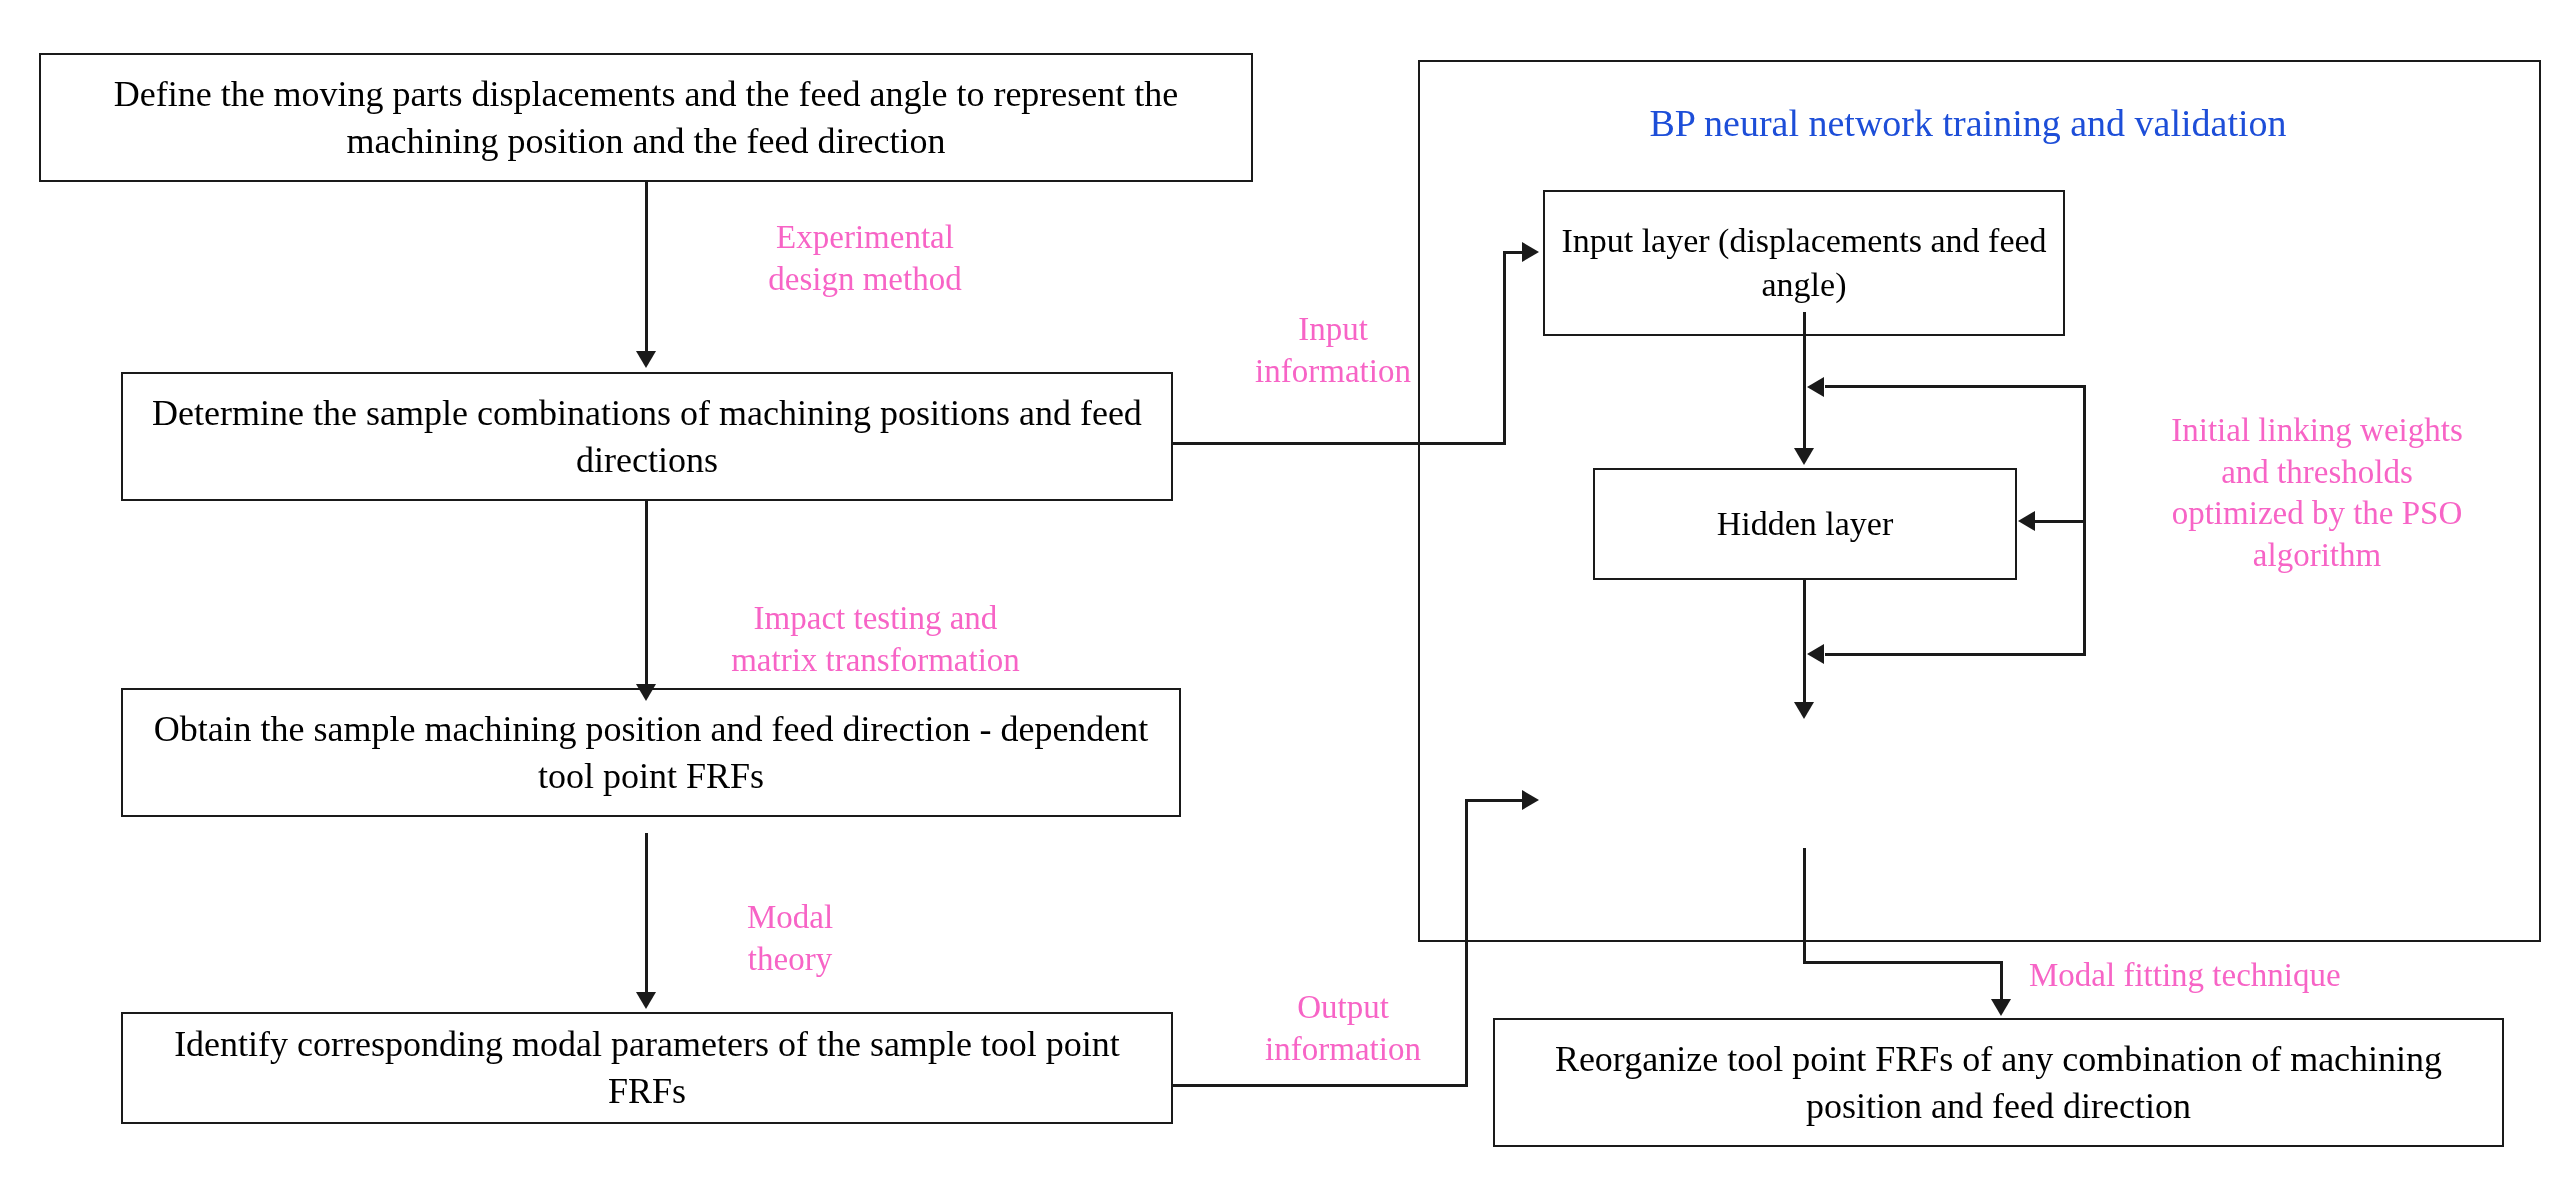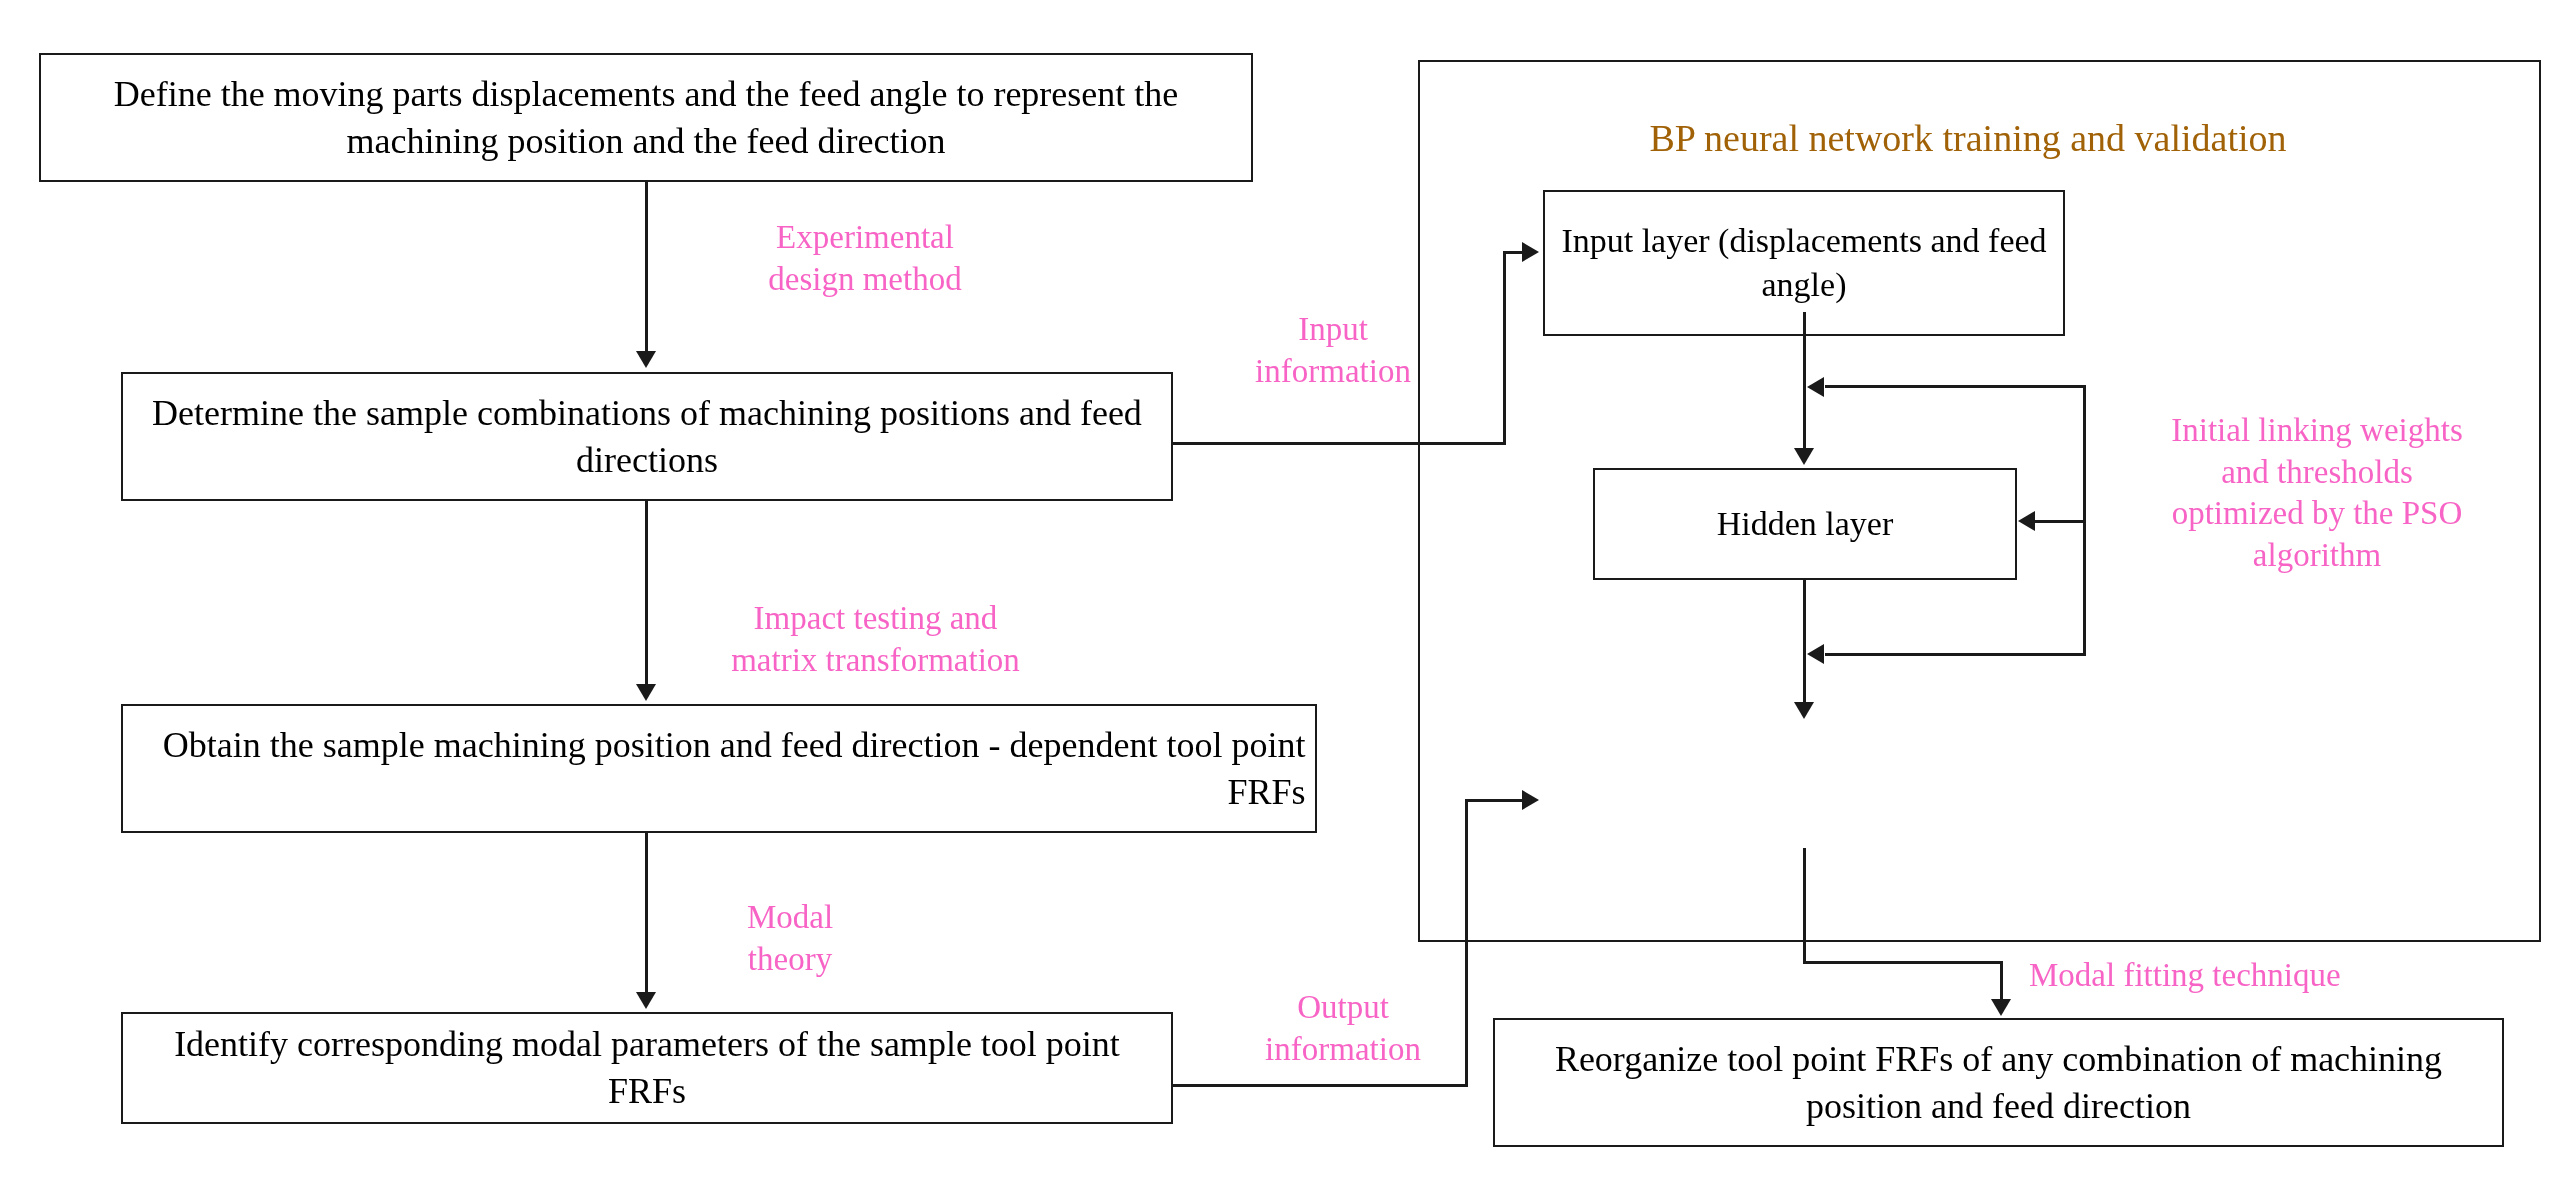--- a/index.html
+++ b/index.html
@@ -30,21 +30,21 @@
   }
 
   
   .lbl{
     position:absolute;
     text-align:center;
     line-height:1.26;
     white-space:pre-line;
   }
   .lbl-pink{color:#f764c6;font-family:Liberation Serif, serif;}
-  .lbl-blue{color:#a16207;margin-top:15px;}
+  .lbl-blue{color:#1d4ed8;}
 
   
   .vline{position:absolute;width:2.7px;background:#1a1a1a;}
   .hline{position:absolute;height:2.7px;background:#1a1a1a;}
 
   .arw{position:absolute;width:0;height:0;}
   .arw-down{border-left:10.2px solid transparent;border-right:10.2px solid transparent;border-top:17.6px solid #1a1a1a;}
   .arw-right{border-top:10.2px solid transparent;border-bottom:10.2px solid transparent;border-left:17.6px solid #1a1a1a;}
   .arw-left{border-top:10.2px solid transparent;border-bottom:10.2px solid transparent;border-right:17.6px solid #1a1a1a;}
 </style>
@@ -54,21 +54,21 @@
 <div id="stage">
 
   <div class="box" style="left:39px;top:53px;width:1214px;height:129px;font-size:36px;">
     <span>Define the  moving parts displacements and the feed angle to represent the machining position and the feed direction</span>
   </div>
 
   <div class="box" style="left:121px;top:372px;width:1052px;height:129px;font-size:36px;">
     <span>Determine the sample combinations of machining positions and feed directions</span>
   </div>
 
-  <div class="box" style="left:121px;top:704px;width:1196px;height:129px;font-size:36px;text-align:right;">
+  <div class="box" style="left:121px;top:688px;width:1060px;height:129px;font-size:36px;">
     <span>Obtain the sample machining position and feed direction - dependent tool point FRFs</span>
   </div>
 
   <div class="box" style="left:121px;top:1012px;width:1052px;height:112px;font-size:36px;">
     <span>Identify corresponding modal parameters of the sample tool point FRFs</span>
   </div>
 
   <div class="vline" style="left:645px;top:182px;height:171px;"></div>
   <div class="arw arw-down" style="left:636px;top:351px;"></div>
 

